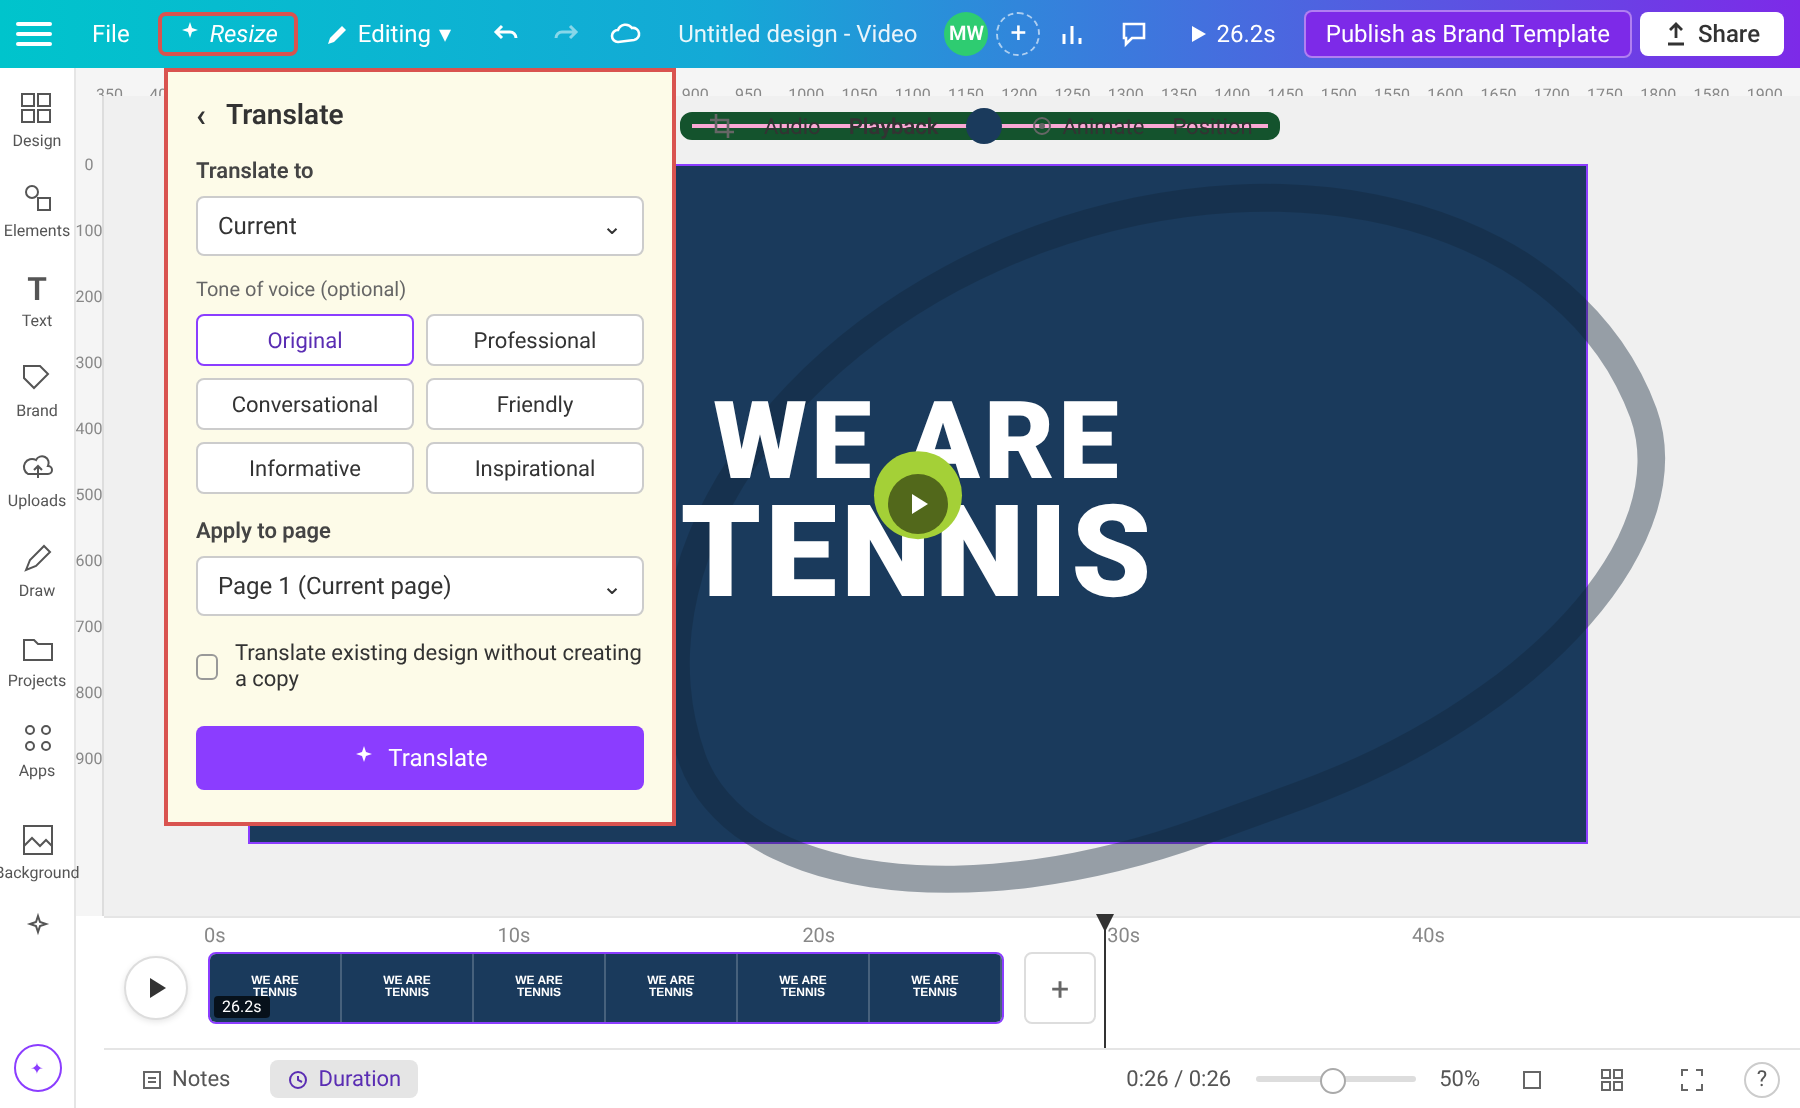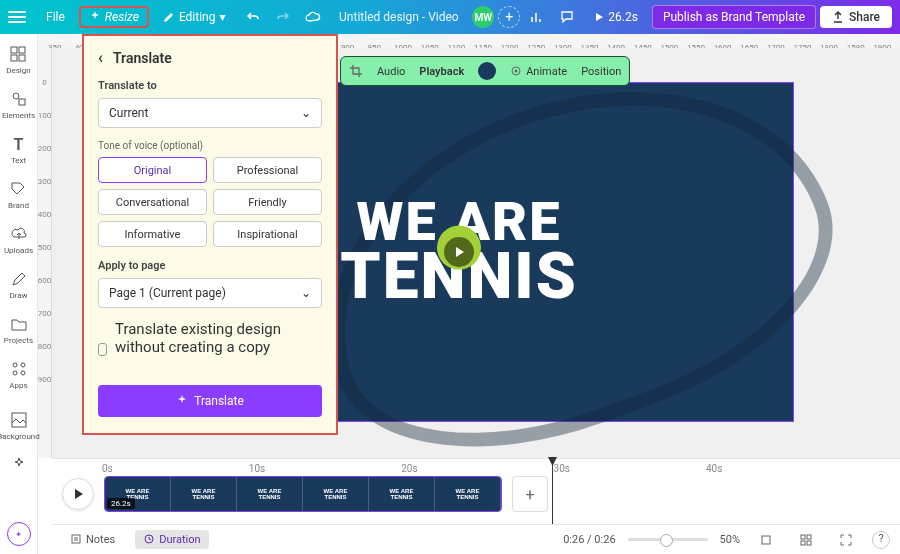--- a/index.html
+++ b/index.html
@@ -15,56 +15,56 @@
 .topbar .pill { display:flex; align-items:center; gap:4px; padding:3px 10px; border-radius:4px; cursor:pointer;}
 .topbar .publish { background:#7d2ae8; border:1px solid rgba(255,255,255,.4); padding:4px 10px; border-radius:4px; cursor:pointer;}
 .topbar .share { background:#fff; color:#333; padding:4px 12px; border-radius:4px; cursor:pointer; font-weight:500; display:flex; align-items:center; gap:5px;}
 .left-rail { position:absolute; top:34px; left:0; width:38px; bottom:0; border-right:1px solid #e5e5e5; display:flex; flex-direction:column; align-items:center; padding-top:8px; gap:10px; font-size:8px; color:#555; background:#fff; z-index:5;}
 .left-rail .rail-item { display:flex; flex-direction:column; align-items:center; gap:2px; cursor:pointer; padding:2px 0;}
 .left-rail .rail-icon { width:20px; height:20px; display:flex; align-items:center; justify-content:center;}
 .left-rail .assist { margin-top:auto; margin-bottom:8px; width:24px; height:24px; border-radius:50%; border:1px solid #8b3dff; display:flex; align-items:center; justify-content:center; color:#8b3dff;}
 .ruler-h { position:absolute; top:34px; left:38px; right:0; height:27px; background:#f5f5f5; border-bottom:1px solid #ddd; font-size:8px; color:#888; display:flex; align-items:center; overflow:hidden; padding-left:10px;}
 .ruler-h span { display:inline-block; width:33px; text-align:left;}
 .ruler-v { position:absolute; top:48px; left:38px; width:14px; bottom:96px; background:#f5f5f5; border-right:1px solid #ddd; font-size:8px; color:#888; display:flex; flex-direction:column; align-items:center; padding-top:30px; gap:24px;}
-.context-bar { position:absolute; top:56px; left:340px; height:30px; background:#86efac; border:1px solid #14532d; border-radius:6px; display:flex; align-items:center; padding:0 8px; gap:14px; font-size:11px; color:#333; z-index:3;}
+.context-bar { position:absolute; top:56px; left:340px; height:14px; background:#f9a8d4; border:6px solid #14532d; border-radius:6px; display:flex; align-items:center; padding:0 8px; gap:14px; font-size:11px; color:#333; z-index:3;}
 .context-bar .swatch { width:18px; height:18px; border-radius:50%; background:#1a3a5c;}
 .context-bar .cb-item { cursor:pointer; display:flex; align-items:center; gap:4px;}
 .canvas-area { position:absolute; top:48px; left:52px; right:0; bottom:96px; background:#f0f0f0; overflow:hidden;}
 .video-frame { position:absolute; top:34px; left:72px; width:670px; height:340px; background:#1a3a5c; border:1px solid #8b3dff; display:flex; align-items:center; justify-content:center;}
 .video-frame .bg-graphic { position:absolute; inset:0; opacity:.4; }
 .video-frame .racket { position:absolute; right:-40px; top:20px; width:520px; height:320px; border:14px solid #12263a; border-radius:50% 50% 45% 45% / 60% 60% 40% 40%; transform:rotate(-20deg);}
 .video-frame .headline { position:relative; color:#fff; font-weight:900; font-size:54px; letter-spacing:2px; line-height:.95; text-align:center; font-family:Impact,sans-serif;}
 .video-frame .headline .line2 { display:block; font-size:64px;}
 .video-frame .ball { position:absolute; width:44px; height:44px; border-radius:50%; background:#a4d037; left:50%; top:50%; transform:translate(-50%,-60%); z-index:2;}
 .video-frame .play-overlay { position:absolute; width:30px; height:30px; border-radius:50%; background:rgba(0,0,0,.5); left:50%; top:50%; transform:translate(-50%,-50%); display:flex; align-items:center; justify-content:center; color:#fff; z-index:3;}
 .translate-panel { position:absolute; top:34px; left:82px; width:256px; background:#fdfbe8; border:2px solid #d9534f; z-index:20; padding:12px 14px 16px; font-size:12px; color:#333;}
 .translate-panel .hdr { display:flex; align-items:center; gap:10px; font-weight:600; font-size:14px; margin-bottom:12px;}
 .translate-panel .hdr .back { cursor:pointer; font-size:16px;}
 .translate-panel .label { font-size:11px; font-weight:600; color:#444; margin-bottom:6px;}
 .translate-panel .select { width:100%; height:30px; border:1px solid #ccc; border-radius:4px; background:#fff; display:flex; align-items:center; justify-content:space-between; padding:0 10px; font-size:12px; cursor:pointer; margin-bottom:12px;}
 .translate-panel .sublabel { font-size:10px; color:#666; margin-bottom:6px;}
 .tone-grid { display:grid; grid-template-columns:1fr 1fr; gap:6px; margin-bottom:12px;}
 .tone-chip { border:1px solid #ccc; border-radius:4px; background:#fff; height:26px; display:flex; align-items:center; justify-content:center; font-size:11px; cursor:pointer;}
 .tone-chip.selected { border:1.5px solid #8b3dff; color:#5a2db3;}
-.translate-panel .checkbox-row { display:flex; align-items:flex-end; gap:8px; font-size:15px; margin:10px 0 29px;}
+.translate-panel .checkbox-row { display:flex; align-items:center; gap:8px; font-size:11px; margin:10px 0 17px;}
 .translate-panel .checkbox-row .cb { width:13px; height:13px; border:1px solid #999; border-radius:3px;}
 .translate-btn { width:100%; height:32px; background:#8b3dff; color:#fff; border:none; border-radius:4px; font-size:12px; cursor:pointer; display:flex; align-items:center; justify-content:center; gap:6px;}
 .timeline-wrap { position:absolute; left:52px; right:0; bottom:30px; height:66px; background:#fff; border-top:1px solid #e5e5e5;}
 .time-ticks { display:flex; font-size:10px; color:#888; padding:4px 0 2px 50px; gap:136px;}
 .timeline-row { display:flex; align-items:center; gap:10px; padding:0 10px;}
 .play-btn { width:32px; height:32px; border-radius:50%; background:#fff; border:1px solid #ddd; display:flex; align-items:center; justify-content:center; cursor:pointer; box-shadow:0 1px 3px rgba(0,0,0,.1);}
 .clip-strip { height:36px; border:1.5px solid #8b3dff; border-radius:4px; display:flex; overflow:hidden; position:relative;}
 .clip-strip .thumb { width:66px; height:100%; background:#1a3a5c; border-right:1px solid rgba(255,255,255,.2); display:flex; align-items:center; justify-content:center;}
 .clip-strip .thumb .mini { color:#fff; font-size:6px; font-weight:900; line-height:1; text-align:center; font-family:Impact,sans-serif;}
 .clip-strip .dur-badge { position:absolute; left:2px; bottom:2px; background:rgba(0,0,0,.7); color:#fff; font-size:8px; padding:1px 4px; border-radius:2px;}
 .add-clip { width:36px; height:36px; border:1px solid #ddd; border-radius:4px; display:flex; align-items:center; justify-content:center; font-size:16px; color:#666; cursor:pointer;}
 .playhead { position:absolute; top:0; bottom:0; left:500px; width:1px; background:#333;}
 .playhead::before { content:''; position:absolute; top:-2px; left:-4px; width:9px; height:9px; background:#333; clip-path:polygon(50% 100%,0 0,100% 0);}
 .bottom-bar { position:absolute; left:52px; right:0; bottom:0; height:30px; border-top:1px solid #e5e5e5; display:flex; align-items:center; padding:0 10px; gap:12px; font-size:11px; color:#555; background:#fff;}
-.bottom-bar .bb-item { display:flex; align-items:flex-start; gap:4px; cursor:pointer; padding:3px 8px; border-radius:4px;}
+.bottom-bar .bb-item { display:flex; align-items:center; gap:4px; cursor:pointer; padding:3px 8px; border-radius:4px;}
 .bottom-bar .bb-item.active { background:#e5e5e5; color:#5a2db3;}
 .bottom-bar .spacer { flex:1;}
 .bottom-bar .slider { width:80px; height:3px; background:#ddd; border-radius:2px; position:relative;}
 .bottom-bar .slider::after { content:''; position:absolute; left:40%; top:-4px; width:11px; height:11px; border-radius:50%; background:#fff; border:1px solid #aaa;}
 svg { display:block;}
 </style>
 </head>
 <body>
 
 <div class="topbar">

